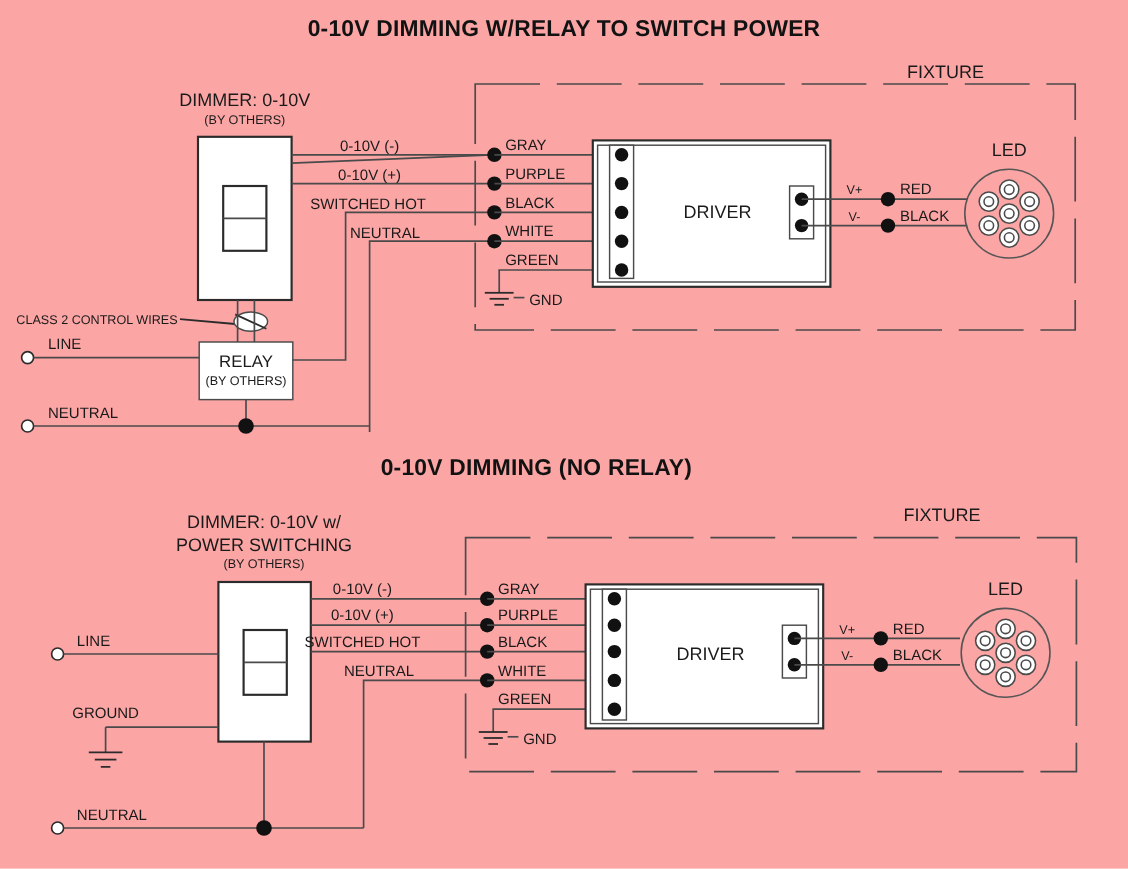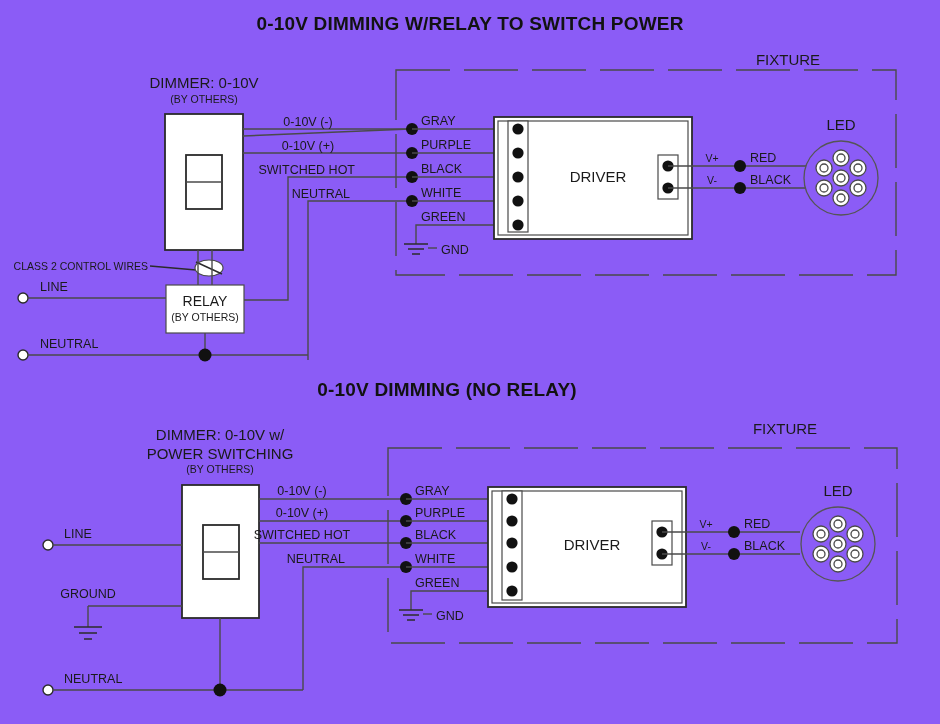--- a/index.html
+++ b/index.html
@@ -9,21 +9,21 @@
     background: #ffffff;
   }
   body {
     font-family: "Liberation Sans", sans-serif;
     color: #1a1a1a;
   }
   #page {
     position: relative;
     width: 940px;
     height: 724px;
-    background: #8b5cf6;
+    background: #fca5a5;
     overflow: hidden;
   }
   svg.diagram-layer {
     position: absolute;
     left: 0;
     top: 0;
     width: 940px;
     height: 724px;
   }
   .ttl {

